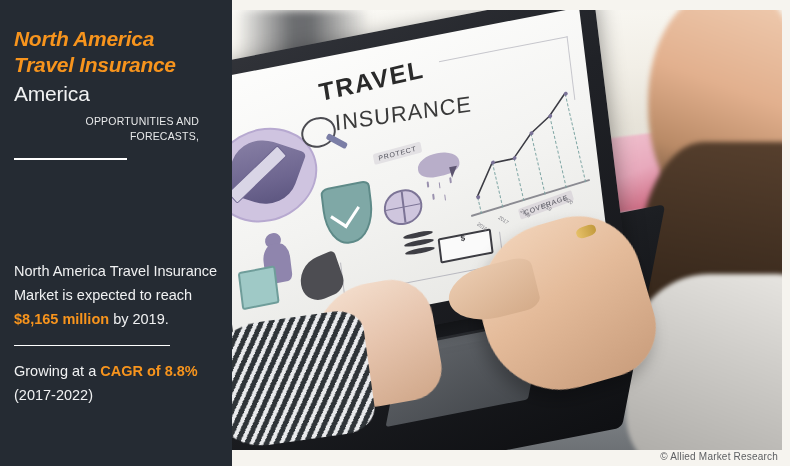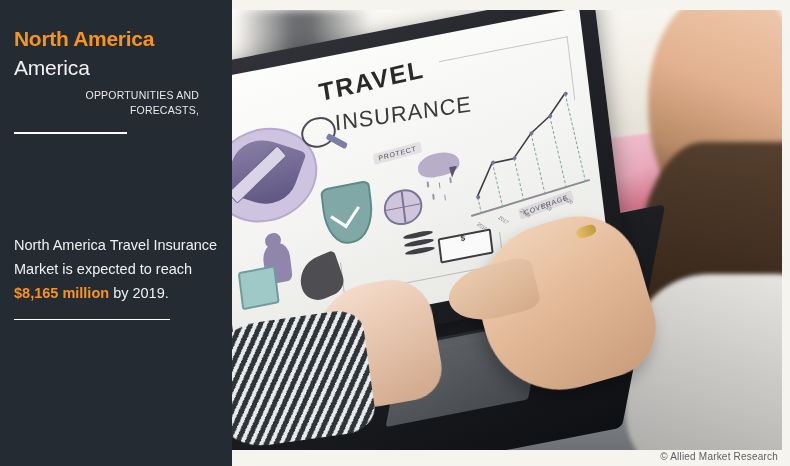--- a/index.html
+++ b/index.html
@@ -20,20 +20,21 @@
     background:#252b33;
     box-sizing:border-box;
     padding:26px 0 0 14px;
     z-index:5;
   }
   .title-orange{
     color:#f7941d;
     font-size:21px;line-height:26px;font-weight:bold;
     letter-spacing:-0.3px;
     margin:0;
+    font-style:italic;
   }
   .title-white{
     color:#f0f1f2;
     font-size:21px;line-height:28px;font-weight:normal;
     letter-spacing:-0.2px;
     margin:2px 0 0 0;
   }
   .subtitle{
     color:#e8e9ea;
     font-size:10.5px;line-height:15px;font-weight:normal;
@@ -368,33 +369,35 @@
 </style>
 </head>
 <body>
 
 <div class="infographic">
 
   <div class="left-panel">
 
     <div>
       <div class="title-orange">North America</div>
+      <div class="title-orange">Travel Insurance</div>
       <div class="title-white">America</div>
     </div>
 
     <div class="subtitle">
       <div>OPPORTUNITIES AND FORECASTS,</div>
     </div>
 
     <hr class="rule rule-top">
 
     <p class="body-text body-block-1"><span>North America Travel Insurance Market is expected to reach </span><span class="hl">$8,165 million</span><span> by 2019.</span></p>
 
     <hr class="rule rule-mid">
 
+    <p class="body-text body-block-2"><span>Growing at a </span><span class="hl">CAGR of 8.8%</span><br><span>(2017-2022)</span></p>
   </div>
 
   <div class="photo">
     <div class="photo-inner">
 
       <div class="bg-sky"></div>
       <div class="bg-window-frame"></div>
       <div class="bg-window-sill"></div>
       <div class="bg-desk"></div>
       <div class="bg-wood"></div>

